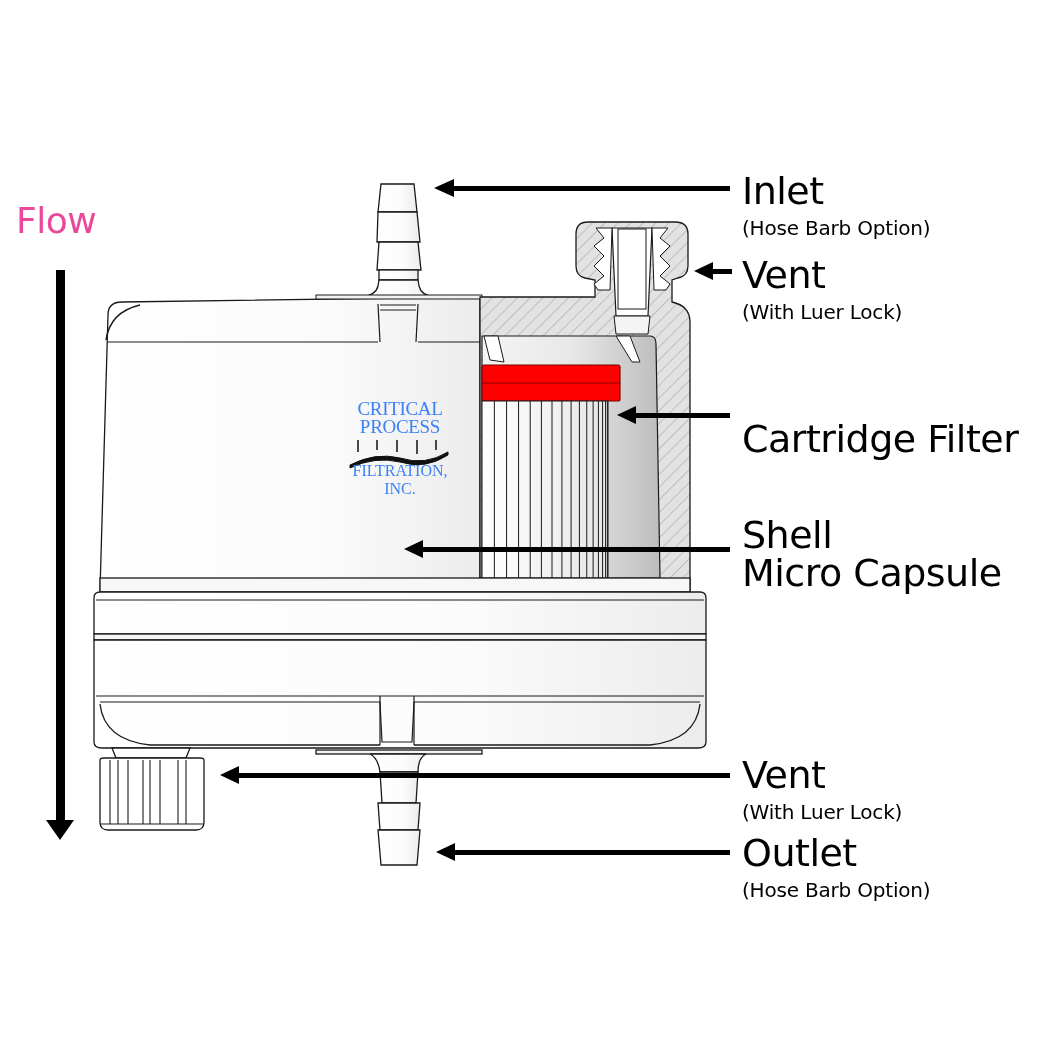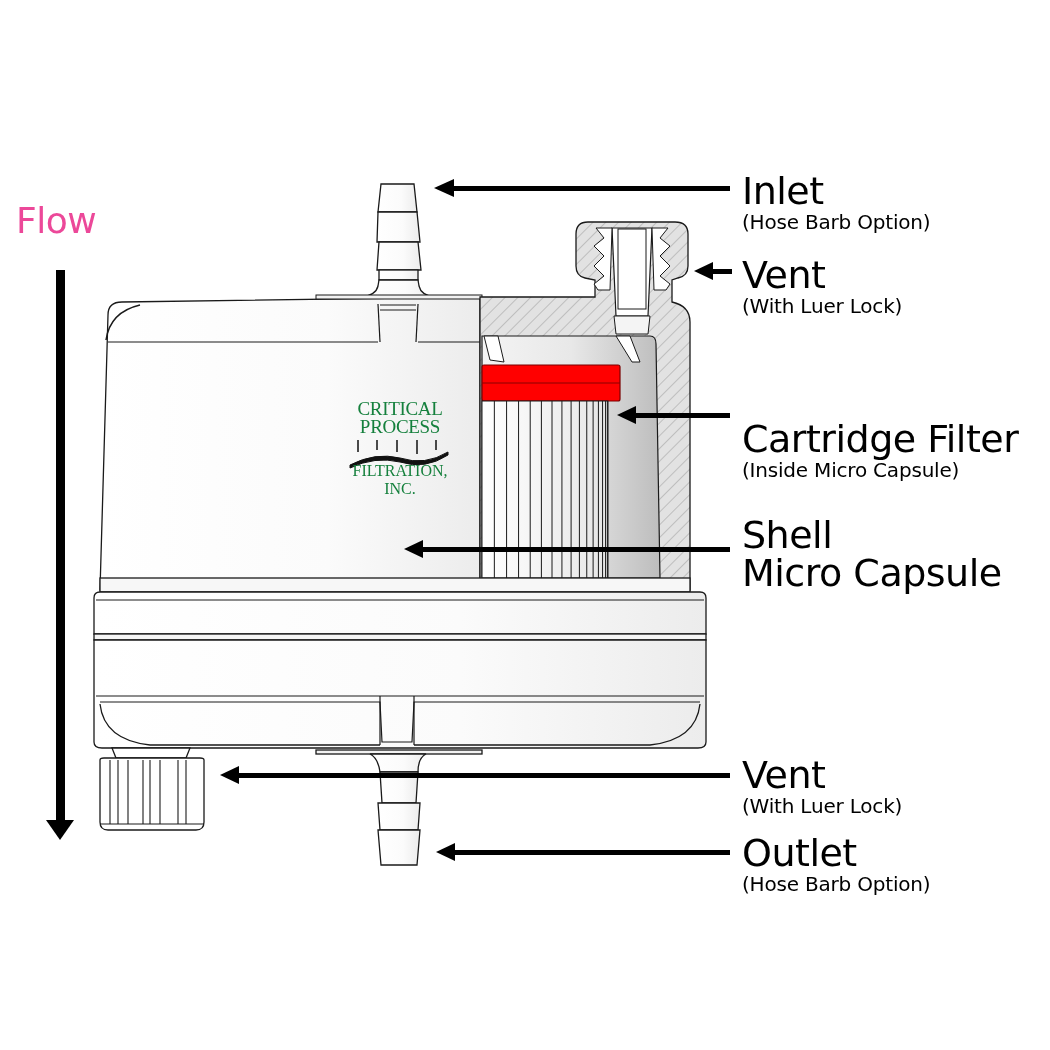--- a/index.html
+++ b/index.html
@@ -1,22 +1,22 @@
 <!DOCTYPE html>
 <html><head>
 <meta charset="utf-8">
 <style>
   html, body { margin: 0; padding: 0; background: #ffffff; }
   body { width: 1050px; height: 1050px; position: relative; overflow: hidden; font-family: "DejaVu Sans", sans-serif; color: #000; }
   svg { position: absolute; left: 0; top: 0; }
   .lbl { position: absolute; left: 742px; line-height: 1; white-space: nowrap; color: #000000; }
   .lbl .main { display: block; font-size: 38px; font-family: "DejaVu Sans", sans-serif; letter-spacing: -0.5px; }
-  .lbl .sub { display: block; font-size: 20px; font-family: "DejaVu Sans", sans-serif; margin-top: 2px; letter-spacing: -0.2px; }
+  .lbl .sub { display: block; font-size: 20px; font-family: "DejaVu Sans", sans-serif; margin-top: 8px; letter-spacing: -0.2px; }
   .flow { position: absolute; left: 16px; top: 200px; font-size: 36px; font-family: "DejaVu Sans", sans-serif; color: #ec4899; letter-spacing: -0.5px; }
-  .logo { position: absolute; left: 340px; top: 400px; width: 120px; text-align: center; font-family: "Liberation Serif", serif; color: #15803d; }
+  .logo { position: absolute; left: 340px; top: 400px; width: 120px; text-align: center; font-family: "Liberation Serif", serif; color: #3b82f6; }
   .logo .l1, .logo .l2 { display: block; font-size: 19px; line-height: 18px; letter-spacing: -0.3px; }
   .logo .l3 { display: block; font-size: 16px; margin-top: 26px; letter-spacing: 0; }
 </style>
 </head>
 <body>
 
 <svg width="1050" height="1050" viewBox="0 0 1050 1050">
   <defs>
     <pattern id="hatch" patternUnits="userSpaceOnUse" width="9" height="9" patternTransform="rotate(45)">
       <rect width="9" height="9" fill="#e2e2e2"></rect>
@@ -194,21 +194,20 @@
 <div class="lbl" style="top:172px">
   <span class="main">Inlet</span>
   <span class="sub">(Hose Barb Option)</span>
 </div>
 <div class="lbl" style="top:256px">
   <span class="main">Vent</span>
   <span class="sub">(With Luer Lock)</span>
 </div>
 <div class="lbl" style="top:420px">
   <span class="main">Cartridge Filter</span>
-  <span class="sub">(Inside Micro Capsule)</span>
 </div>
 <div class="lbl" style="top:512px">
   <span class="main" style="margin-top:4px">Shell</span>
   <span class="main">Micro Capsule</span>
 </div>
 <div class="lbl" style="top:756px">
   <span class="main">Vent</span>
   <span class="sub">(With Luer Lock)</span>
 </div>
 <div class="lbl" style="top:834px">

